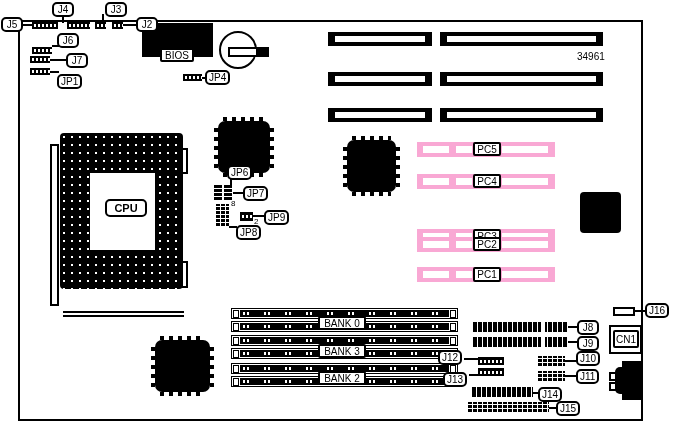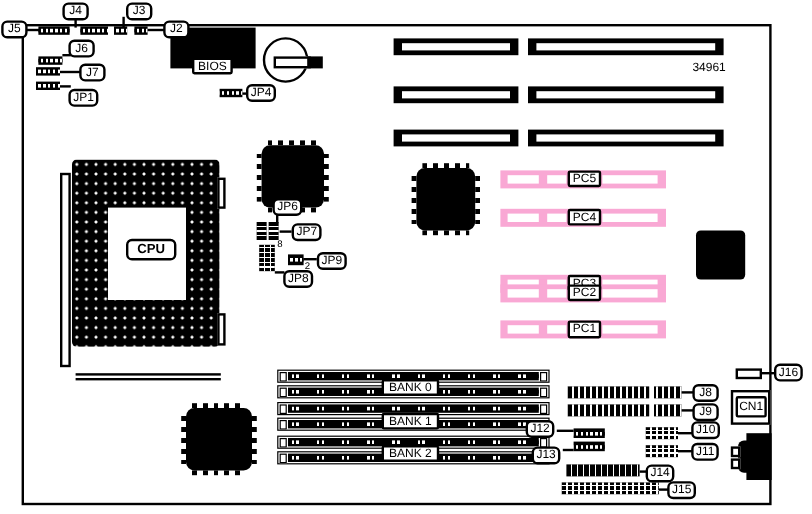--- a/index.html
+++ b/index.html
@@ -215,21 +215,21 @@
       <div class="clip" style="left:1px;"></div>
       <div class="clip" style="right:1px;"></div>
     </div>
   <div class="simm" style="left:231px;top:376px;width:227px;height:11px;">
     <div class="simm-bar"></div>
       <div class="clip" style="left:1px;"></div>
       <div class="clip" style="right:1px;"></div>
     </div>
 
   <div class="wbox" style="left:318px;top:316px;width:48px;height:14px;">BANK 0</div>
-  <div class="wbox" style="left:318px;top:344px;width:48px;height:14px;">BANK 1</div>
+  <div class="wbox" style="left:318px;top:344px;width:48px;height:14px;">BANK 3</div>
   <div class="wbox" style="left:318px;top:371px;width:48px;height:14px;">BANK 2</div>
 
   <div class="callout" style="left:438px;top:350px;">J12</div>
   <div class="callout" style="left:443px;top:372px;">J13</div>
   <div class="line" style="left:464px;top:358px;width:14px;height:2px;"></div>
   <div class="line" style="left:469px;top:374px;width:9px;height:2px;"></div>
   <div class="hdr" style="left:478px;top:357px;width:26px;height:8px;"></div>
   <div class="hdr" style="left:478px;top:368px;width:26px;height:8px;"></div>
 
   <div class="pinh" style="left:473px;top:322px;width:95px;height:10px;">

